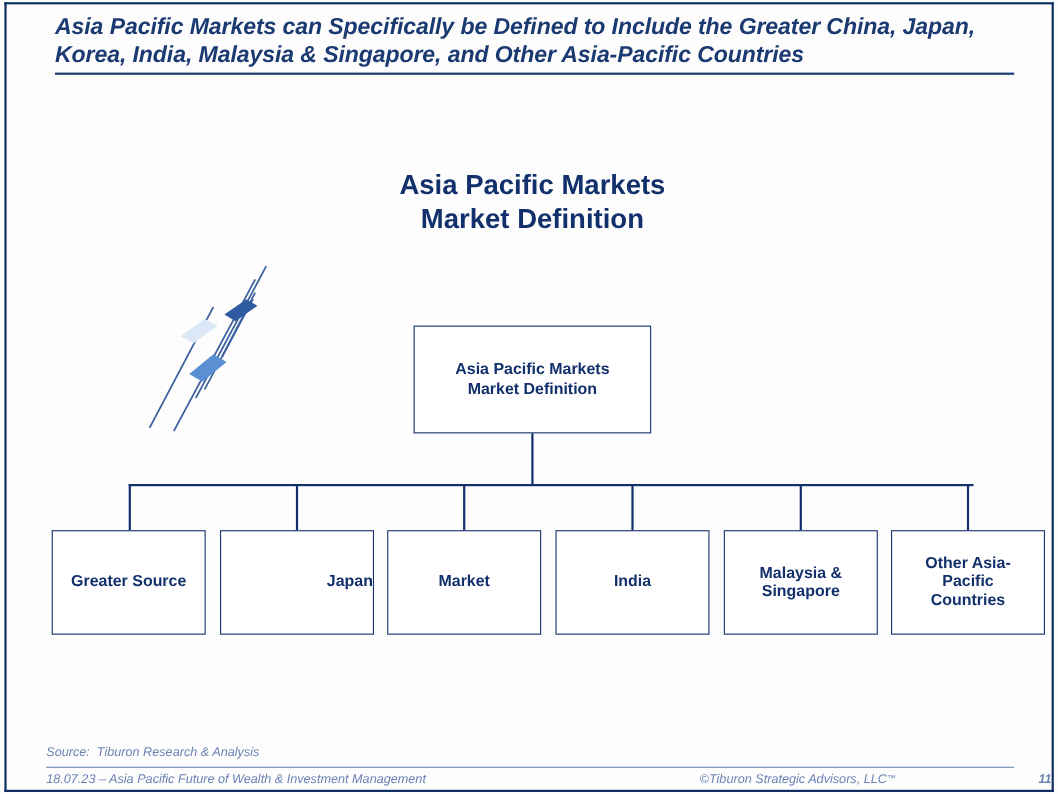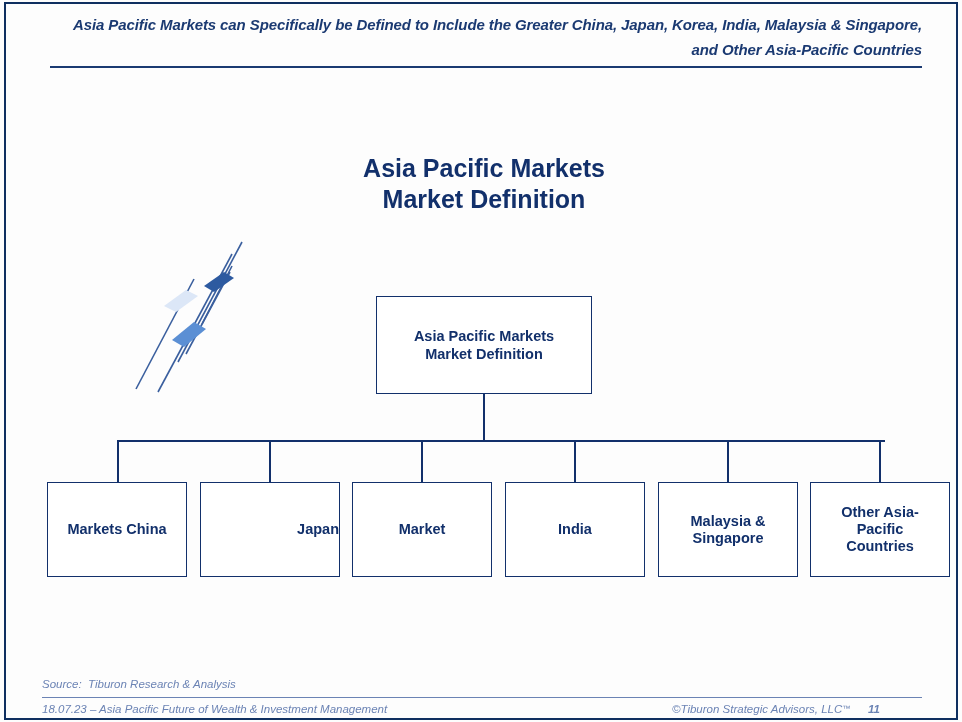--- a/index.html
+++ b/index.html
@@ -33,27 +33,26 @@
   .frame-right  { left: 956px; top: 2px; width: 2px;  height: 718px; }
   .frame-top    { left: 4px;  top: 2px;  width: 954px; height: 2px; }
   .frame-bottom { left: 4px;  top: 718px; width: 954px; height: 2px; }
 
   
   .headline {
     position: absolute;
     left: 50px;
     top: 12px;
     width: 872px;
-    font-size: 15px;
+    font-size: 21px;
     font-weight: bold;
     font-style: italic;
     line-height: 25px;
     color: #1b3a72;
     letter-spacing: -0.1px;
-    text-align: right;
   }
   .headline-rule {
     position: absolute;
     left: 50px;
     top: 66px;
     width: 872px;
     height: 2px;
     background: #1b3a72;
   }
 
@@ -138,36 +137,36 @@
   .footer-left {
     position: absolute;
     left: 42px;
     top: 703px;
     font-size: 11.5px;
     font-style: italic;
     color: #6b83b4;
   }
   .footer-copyright {
     position: absolute;
-    left: 672px;
+    left: 636px;
     top: 703px;
     font-size: 11.5px;
     font-style: italic;
     color: #6b83b4;
   }
   .footer-copyright .tm {
     font-size: 8px;
     vertical-align: 2px;
   }
   .footer-page {
     position: absolute;
-    left: 868px;
+    left: 934px;
     top: 703px;
     width: 22px;
-    text-align: left;
+    text-align: right;
     font-size: 11.5px;
     font-style: italic;
     font-weight: bold;
     color: #6b83b4;
   }
 </style>
 </head>
 <body>
 
 <div id="slide">
@@ -211,21 +210,21 @@
   <div class="conn conn-h" style="left:117px; top:440px; width:768px;"></div>
 
   <div class="conn conn-v" style="left:117px; top:440px; height:42px;"></div>
   <div class="conn conn-v" style="left:269px; top:440px; height:42px;"></div>
   <div class="conn conn-v" style="left:421px; top:440px; height:42px;"></div>
   <div class="conn conn-v" style="left:574px; top:440px; height:42px;"></div>
   <div class="conn conn-v" style="left:727px; top:440px; height:42px;"></div>
   <div class="conn conn-v" style="left:879px; top:440px; height:42px;"></div>
 
   <div class="node node-leaf" style="left:47px;">
-    <span>Markets China</span>
+    <span>Greater Source</span>
   </div>
   <div class="node node-leaf" style="left:200px;justify-content:flex-end;">
     <span>Japan</span>
   </div>
   <div class="node node-leaf" style="left:352px;">
     <span>Market</span>
   </div>
   <div class="node node-leaf" style="left:505px;">
     <span>India</span>
   </div>

